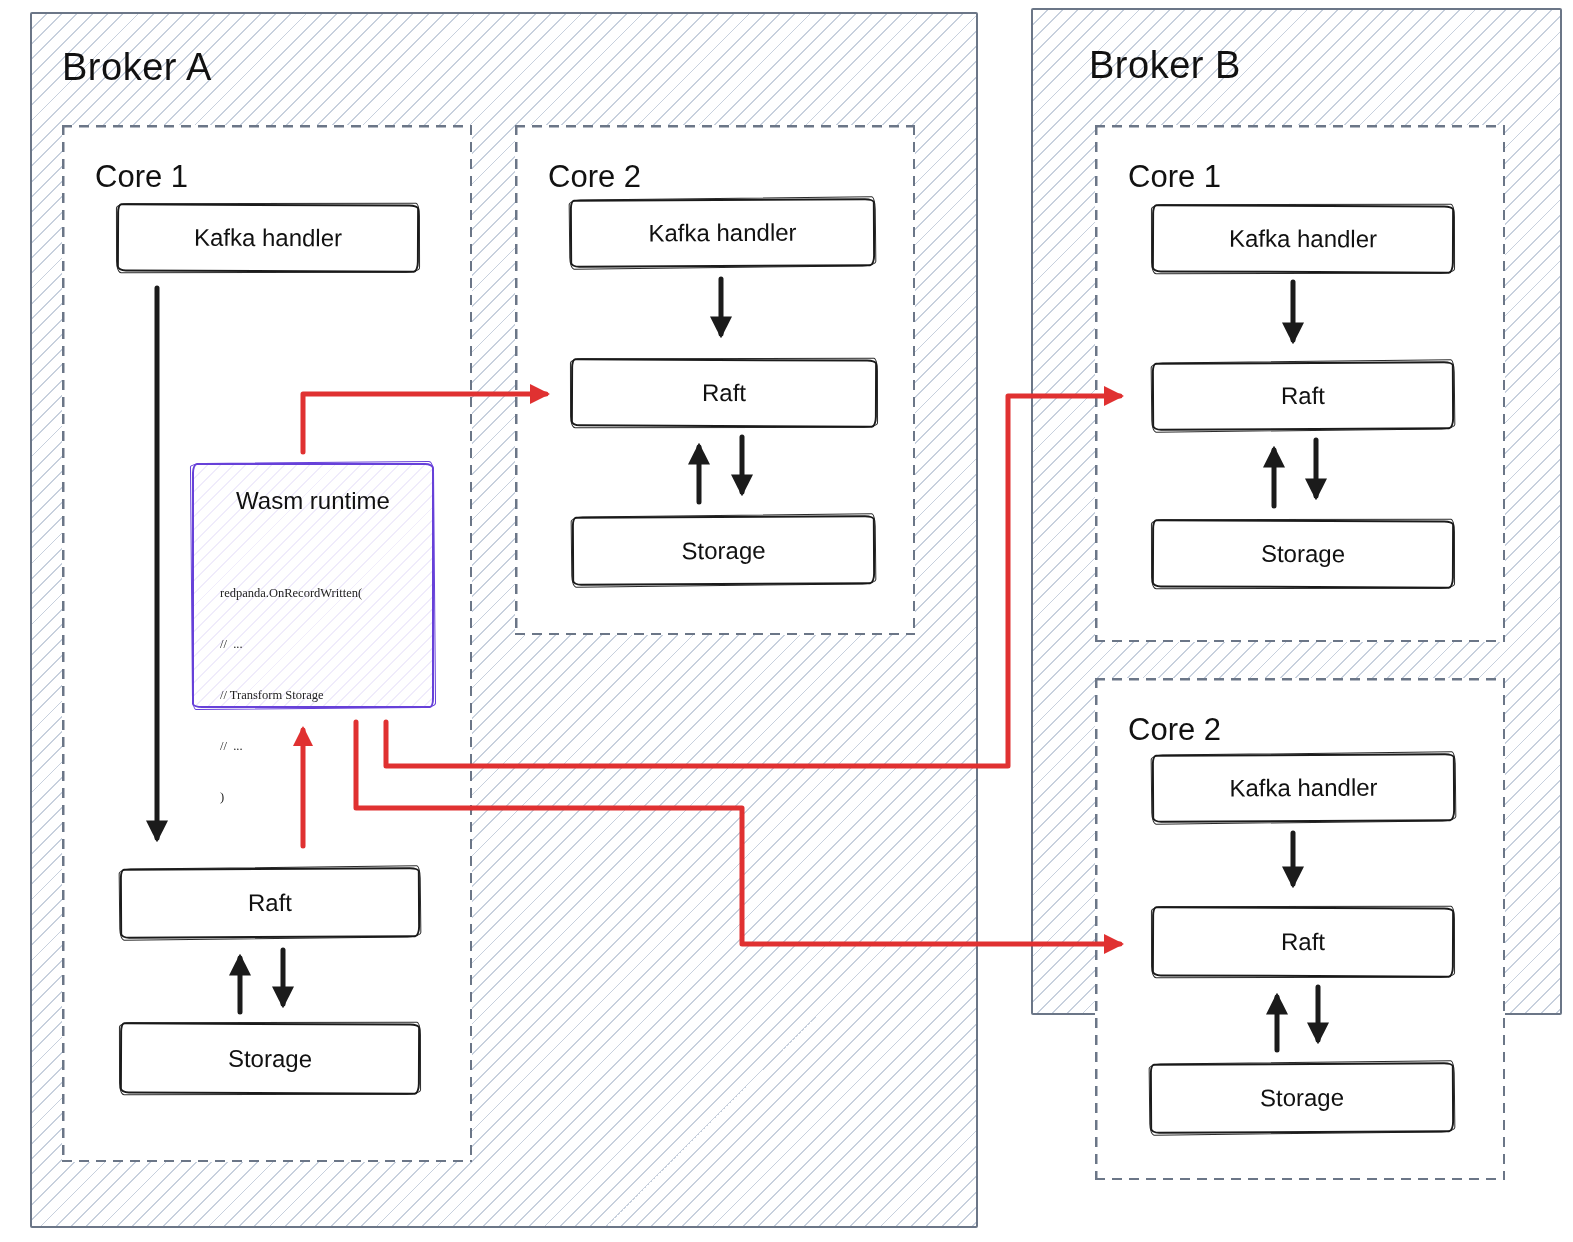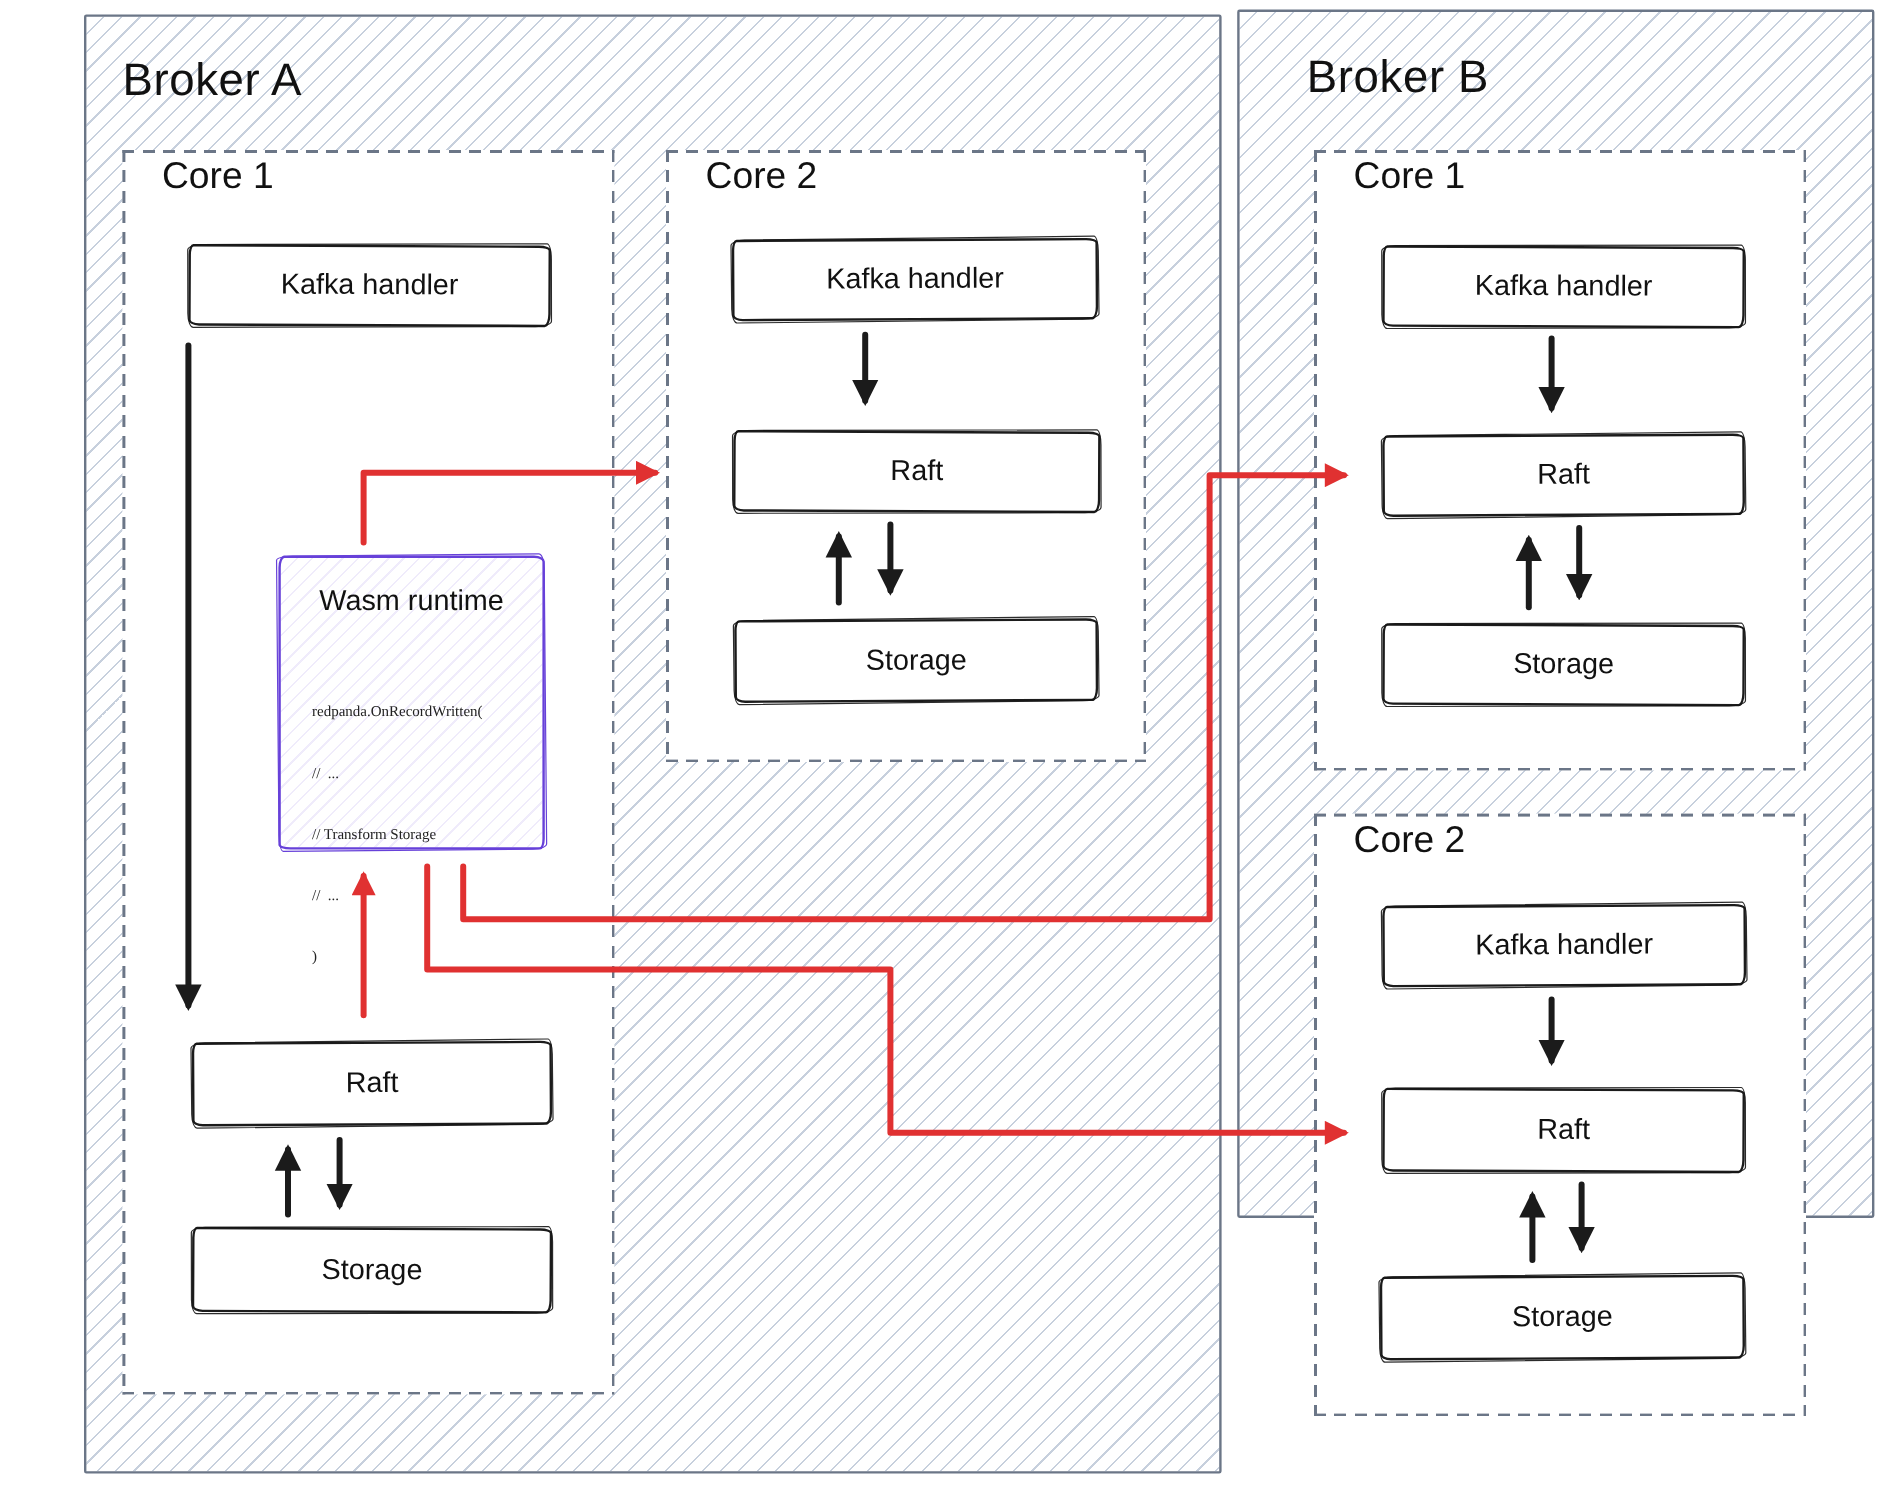--- a/index.html
+++ b/index.html
@@ -38,21 +38,21 @@
     position:absolute;
     background:
       repeating-linear-gradient(90deg,var(--frame-slate) 0 10px,transparent 10px 17px) left top/100% 2.5px no-repeat,
       repeating-linear-gradient(90deg,var(--frame-slate) 0 10px,transparent 10px 17px) left bottom/100% 2.5px no-repeat,
       repeating-linear-gradient(180deg,var(--frame-slate) 0 10px,transparent 10px 17px) left top/2.5px 100% no-repeat,
       repeating-linear-gradient(180deg,var(--frame-slate) 0 10px,transparent 10px 17px) right top/2.5px 100% no-repeat,
       var(--core-bg);
   }
   .core-title{
     position:absolute;
-    left:33px;top:4px;
+    left:33px;top:34px;
     font-size:31px;
     font-weight:400;
     color:#111;
   }
 
   
   .node{
     position:absolute;
     background:#fff;
     border:2.6px solid var(--ink);
@@ -109,31 +109,31 @@
   .red-line{stroke:var(--accent-red);stroke-width:5;}
   .black-line{stroke:var(--ink);stroke-width:5;}
   #head-red path{fill:var(--accent-red);stroke:none;}
   #head-black path{fill:var(--ink);stroke:none;}
 </style>
 </head>
 <body>
 
 <div class="canvas">
 
-  <section class="broker" style="left:30px;top:12px;width:948px;height:1216px;margin-left:40px;">
+  <section class="broker" style="left:30px;top:12px;width:948px;height:1216px;">
     <h1 class="broker-title" style="left:30px;top:32px;">Broker A</h1>
 
     <div class="core" style="left:30px;top:111px;width:410px;height:1037px;">
       <div class="core-title">Core 1</div>
 
       <div class="node t1" style="left:55px;top:79px;width:302px;height:68px;">
         <span>Kafka handler</span>
       </div>
 
-      <div class="wasm" style="left:130px;top:338px;width:222px;height:245px;">
+      <div class="wasm" style="left:130px;top:338px;width:242px;height:245px;">
         <div class="wasm-title">Wasm runtime</div>
         <div class="wasm-code">
           <div>redpanda.OnRecordWritten(</div>
           <div>//  ...</div>
           <div>// Transform Storage</div>
           <div>//  ...</div>
           <div>)</div>
         </div>
       </div>
 

